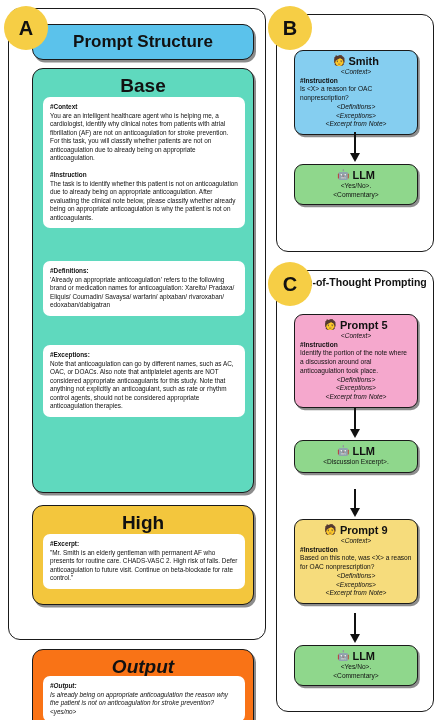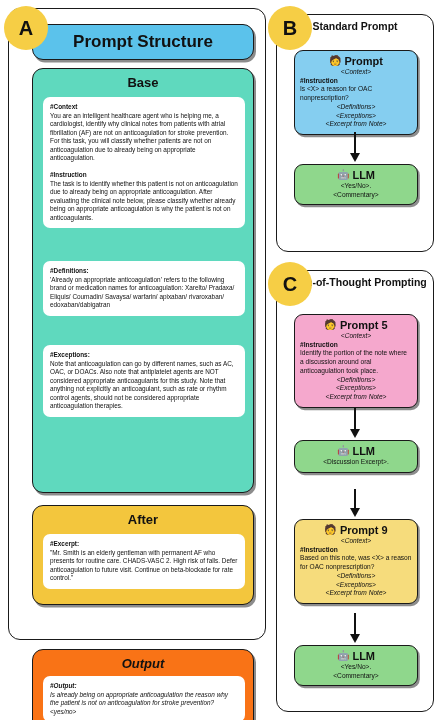--- a/index.html
+++ b/index.html
@@ -54,21 +54,21 @@
   }
   .sec-input{
     position:absolute;left:24px;top:497px;width:222px;height:100px;
     background:#F3C63D;
   }
   .sec-output{
     position:absolute;left:24px;top:641px;width:222px;height:95px;
     background:#f97316;
     font-style:italic;
   }
-  .sec-title{font-size:13px;padding-top:6px;}
+  .sec-title{font-size:19px;padding-top:6px;}
 
   .base-box{position:absolute;left:10px;width:202px;font-size:6.4px;line-height:1.33;padding:6px 7px;}
   #bx-context{top:28px;}
   #bx-def{top:192px;}
   #bx-exc{top:276px;}
 
   .io-box{position:absolute;left:10px;width:202px;font-size:6.4px;line-height:1.34;padding:6px 7px;}
   #bx-excerpt{top:28px;}
   #bx-output{top:26px;}
 
@@ -136,44 +136,43 @@
         <p>'Already on appropriate anticoagulation' refers to the following brand or medication names for anticoagulation: Xarelto/ Pradaxa/ Eliquis/ Coumadin/ Savaysa/ warfarin/ apixaban/ rivaroxaban/ edoxaban/dabigatran</p>
       </div>
 
       <div class="inner base-box" id="bx-exc">
         <p class="lbl">#Exceptions:</p>
         <p>Note that anticoagulation can go by different names, such as AC, OAC, or DOACs. Also note that antiplatelet agents are NOT considered appropriate anticoagulants for this study. Note that anything not explicitly an anticoagulant, such as rate or rhythm control agents, should not be considered appropriate anticoagulation therapies.</p>
       </div>
     </div>
 
     <div class="card sec-input">
-      <div class="card-title sec-title">After</div>
+      <div class="card-title sec-title">High</div>
       <div class="inner io-box" id="bx-excerpt">
         <p class="lbl">#Excerpt:</p>
         <p>"Mr. Smith is an elderly gentleman with permanent AF who presents for routine care. CHADS-VASC 2. High risk of falls. Defer anticoagulation to future visit. Continue on beta-blockade for rate control."</p>
       </div>
     </div>
 
     <div class="card sec-output">
       <div class="card-title sec-title">Output</div>
       <div class="inner io-box" id="bx-output">
         <p class="lbl">#Output:</p>
         <p>Is already being on appropriate anticoagulation the reason why the patient is not on anticoagulation for stroke prevention? &lt;yes/no&gt;</p>
       </div>
     </div>
   </div>
 
   <div class="colB">
     <div class="panel-outline"></div>
-    <div class="ptitle">Standard Prompt</div>
 
     <div class="node n-blue" style="top:36px;">
       <div class="nhead">
         <span class="emoji">🧑</span>
-        <span>Prompt</span>
+        <span>Smith</span>
       </div>
       <div class="body">
         <div class="it">&lt;Context&gt;</div>
         <div class="left bold">#Instruction</div>
         <div class="left">Is &lt;X&gt; a reason for OAC nonprescription?</div>
         <div class="it">&lt;Definitions&gt;</div>
         <div class="it">&lt;Exceptions&gt;</div>
         <div class="it">&lt;Excerpt from Note&gt;</div>
       </div>
     </div>

